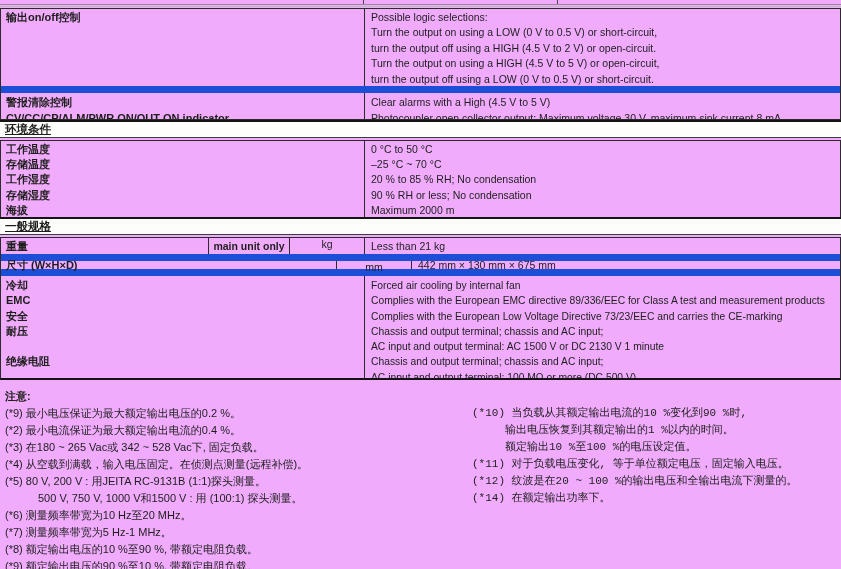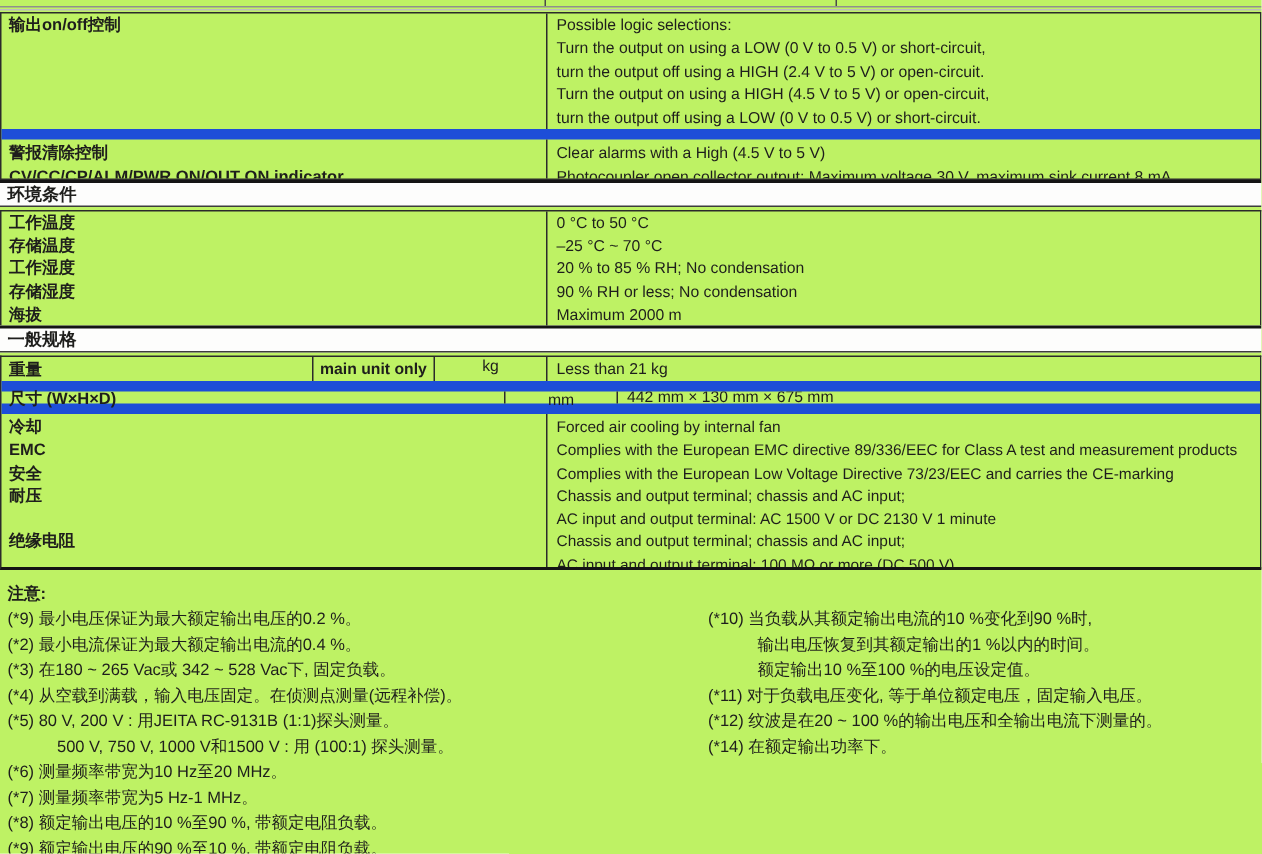--- a/index.html
+++ b/index.html
@@ -3,21 +3,21 @@
 <meta charset="utf-8">
 <style>
   * { box-sizing: border-box; margin: 0; padding: 0; }
   html, body { background: #ffffff; }
   body {
     width: 841px; height: 569px; overflow: hidden;
     font-family: "Liberation Sans", "DejaVu Sans", sans-serif;
     color: #1e1e1c;
     -webkit-font-smoothing: antialiased;
   }
-  .page { position: relative; width: 841px; height: 569px; background: #bef264; overflow: hidden; }
+  .page { position: relative; width: 841px; height: 569px; background: #f0abfc; overflow: hidden; }
 
   
   .sliver { position: absolute; top: 0; left: 0; width: 841px; height: 8px; }
   .sliver .dline1 { position: absolute; top: 4px; left: 0; width: 841px; height: 1px; background: #8f8f8f; }
   .sliver .dline2 { position: absolute; top: 6px; left: 0; width: 841px; height: 1px; background: #bdbdbd; }
   .sliver .tick { position: absolute; top: 0; width: 1px; height: 4px; background: #4a4a4a; }
 
   .spec-table { position: absolute; top: 8px; left: 0; width: 841px; }
 
   .grid { border-left: 1px solid #2b2b2b; border-right: 1px solid #2b2b2b; }
@@ -43,38 +43,38 @@
   .rowB { height: 33px; }
   .rowEnv { height: 76px; }
   .rowW { height: 16px; align-items: center; }
   .rowD { height: 15px; align-items: center; }
   .rowM { height: 109px; }
   .rowM .cell-l, .rowM .cell-r { padding-top: 2px; }
 
   .band {
     height: 18px; display: flex; align-items: center;
     border-top: 2px solid #141414; border-bottom: 1px solid #3c3c3c;
-    padding-left: 5px; background: #fdfdfc;
+    padding-left: 5px; background: #fdfdfc; text-decoration: underline;
   }
   .band .title { font-weight: bold; font-size: 11.5px; white-space: nowrap; }
   .gap2 { height: 2px; }
 
   
   .cW1 { width: 208px; border-right: 1px solid #2b2b2b; padding-left: 5px; height: 100%; display: flex; align-items: center; }
   .cW2 { width: 81px;  border-right: 1px solid #2b2b2b; height: 100%; display: flex; align-items: center; justify-content: center; }
   .cW3 { width: 75px;  border-right: 1px solid #2b2b2b; height: 100%; display: flex; justify-content: center; }
   .cW4 { flex: 1; padding-left: 6px; height: 100%; display: flex; align-items: center; overflow: hidden; }
   .cD1 { width: 336px; border-right: 1px solid #2b2b2b; padding-left: 5px; height: 100%; display: flex; align-items: center; }
   .unit { font-size: 10.5px; }
 
   
   .notes { position: absolute; top: 383px; left: 0; width: 841px; padding: 5px 0 0 5px; font-size: 11px; }
   .notes .nln { height: 17px; line-height: 17px; white-space: nowrap; }
   .notes .cont { padding-left: 33px; }
-  .notes-right { position: absolute; top: 405px; left: 472px; font-size: 11px; }
+  .notes-right { position: absolute; top: 405px; left: 472px; font-size: 11px; font-family: Liberation Mono, monospace; }
   .notes-right .nln { height: 17px; line-height: 17px; white-space: nowrap; }
   .notes-right .cont { padding-left: 33px; }
 </style>
 </head>
 <body>
 
 <div class="page">
 
   <div class="sliver">
     <div class="tick" style="left:363px"></div>
@@ -86,21 +86,21 @@
   <div class="spec-table">
 
     <div class="grid g1">
       <div class="row rowA">
         <div class="cell-l">
           <div class="zh ln1">输出on/off控制</div>
         </div>
         <div class="cell-r">
           <div class="en ln1">Possible logic selections:</div>
           <div class="en ln1">Turn the output on using a LOW (0 V to 0.5 V) or short-circuit,</div>
-          <div class="en ln1">turn the output off using a HIGH (2.4 V to 5 V) or open-circuit.</div>
+          <div class="en ln1">turn the output off using a HIGH (4.5 V to 2 V) or open-circuit.</div>
           <div class="en ln1">Turn the output on using a HIGH (4.5 V to 5 V) or open-circuit,</div>
           <div class="en ln1">turn the output off using a LOW (0 V to 0.5 V) or short-circuit.</div>
         </div>
       </div>
       <div class="row rowB">
         <div class="cell-l">
           <div class="zh lnB">警报清除控制</div>
           <div class="zh lnB">CV/CC/CP/ALM/PWR ON/OUT ON indicator</div>
         </div>
         <div class="cell-r">

